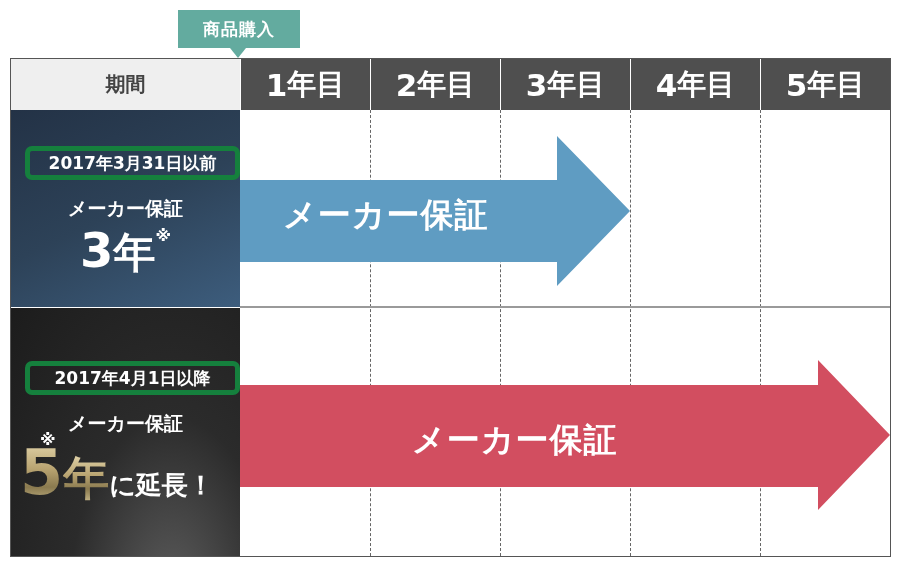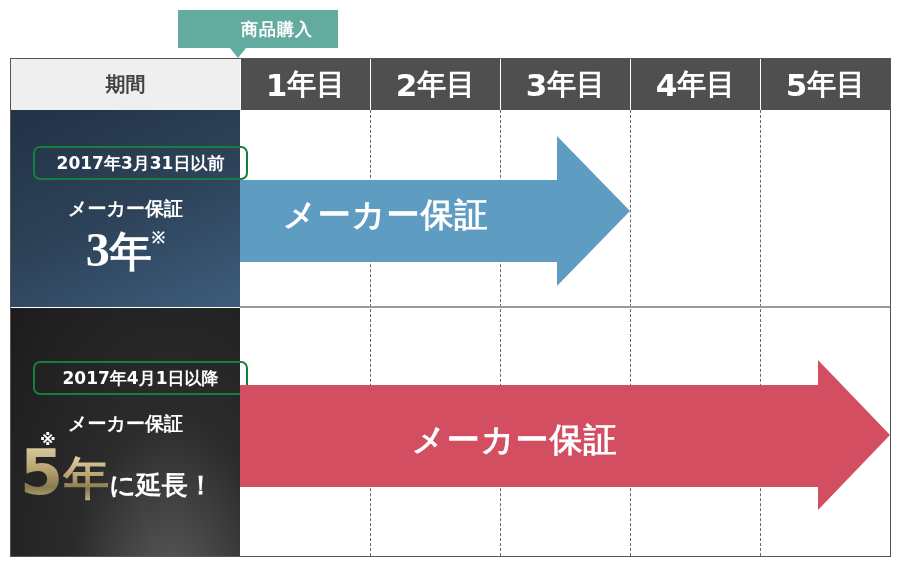--- a/index.html
+++ b/index.html
@@ -1,31 +1,31 @@
 <!DOCTYPE html>
 <html><head>
 <meta charset="utf-8">
 <style>
   html,body{margin:0;padding:0;background:#fff;}
   body{width:900px;height:570px;position:relative;overflow:hidden;font-family:"DejaVu Sans","Liberation Sans",sans-serif;}
   .abs{position:absolute;}
-  .purchase{left:178px;top:10px;width:122px;height:38px;background:#63ab9f;color:#fff;font-weight:bold;font-size:17px;display:flex;align-items:center;justify-content:center;letter-spacing:1px;padding-left:38px;}
+  .purchase{left:178px;top:10px;width:122px;height:38px;background:#63ab9f;color:#fff;font-weight:bold;font-size:17px;display:flex;align-items:center;justify-content:center;letter-spacing:1px;}
   .purchase-tri{left:230px;top:48px;width:0;height:0;border-left:8px solid transparent;border-right:8px solid transparent;border-top:10px solid #63ab9f;}
   .table-frame{left:10px;top:58px;width:879px;height:497px;border:1px solid #555;box-sizing:content-box;}
   .hdr-period{left:11px;top:59px;width:229px;height:51px;background:#efefef;color:#444;font-weight:bold;font-size:20px;display:flex;align-items:center;justify-content:center;}
   .hdr-year{top:59px;height:51px;background:#4f4f4f;color:#fff;font-weight:bold;font-size:28px;display:flex;align-items:center;justify-content:center;border-left:1px solid #fff;box-sizing:border-box;}
   .hdr-year .num{font-size:31px;}
   .hdr-year .unit{font-size:29px;}
   .row1-label{left:11px;top:110px;width:229px;height:197px;background:linear-gradient(155deg,#233246 0%,#2d4258 50%,#3d5d7d 100%);}
   .row2-label{left:11px;top:308px;width:229px;height:248px;background:radial-gradient(ellipse at 70% 120%,#5e5e5e 0%,#2b2b2b 45%,#1c1c1c 100%);}
   .divider-h{left:240px;top:306px;width:650px;height:2px;background:#9a9a9a;}
   .vdash{top:110px;width:0;height:446px;border-left:1px dashed #666;}
-  .date-box{left:33px;width:215px;height:34px;border:2px solid #15803d;border-radius:7px;color:#fff;font-weight:bold;font-size:17px;display:flex;align-items:center;justify-content:center;box-sizing:border-box;white-space:nowrap;}
+  .date-box{left:25px;width:215px;height:34px;border:5px solid #15803d;border-radius:7px;color:#fff;font-weight:bold;font-size:17px;display:flex;align-items:center;justify-content:center;box-sizing:border-box;white-space:nowrap;}
   .maker-label{color:#fff;font-weight:bold;font-size:19px;text-align:center;width:229px;left:11px;}
-  .big3{left:11px;width:229px;top:222px;color:#fff;font-weight:bold;text-align:center;font-family:Liberation Serif, serif;}
+  .big3{left:11px;width:229px;top:222px;color:#fff;font-weight:bold;text-align:center;}
   .big3 .n{font-size:48px;}
   .big3 .y{font-size:42px;}
   .big3 .mark{font-size:16px;vertical-align:top;position:relative;top:4px;}
   .gold{background:linear-gradient(180deg,#e8dcb4 0%,#b9a471 45%,#8a7a4f 70%,#d4c596 100%);-webkit-background-clip:text;background-clip:text;color:transparent;font-weight:bold;}
   .arrow-text{color:#fff;font-weight:bold;font-size:33px;letter-spacing:1px;white-space:nowrap;}
 </style>
 </head>
 <body>
 
 <div class="abs purchase">商品購入</div>

